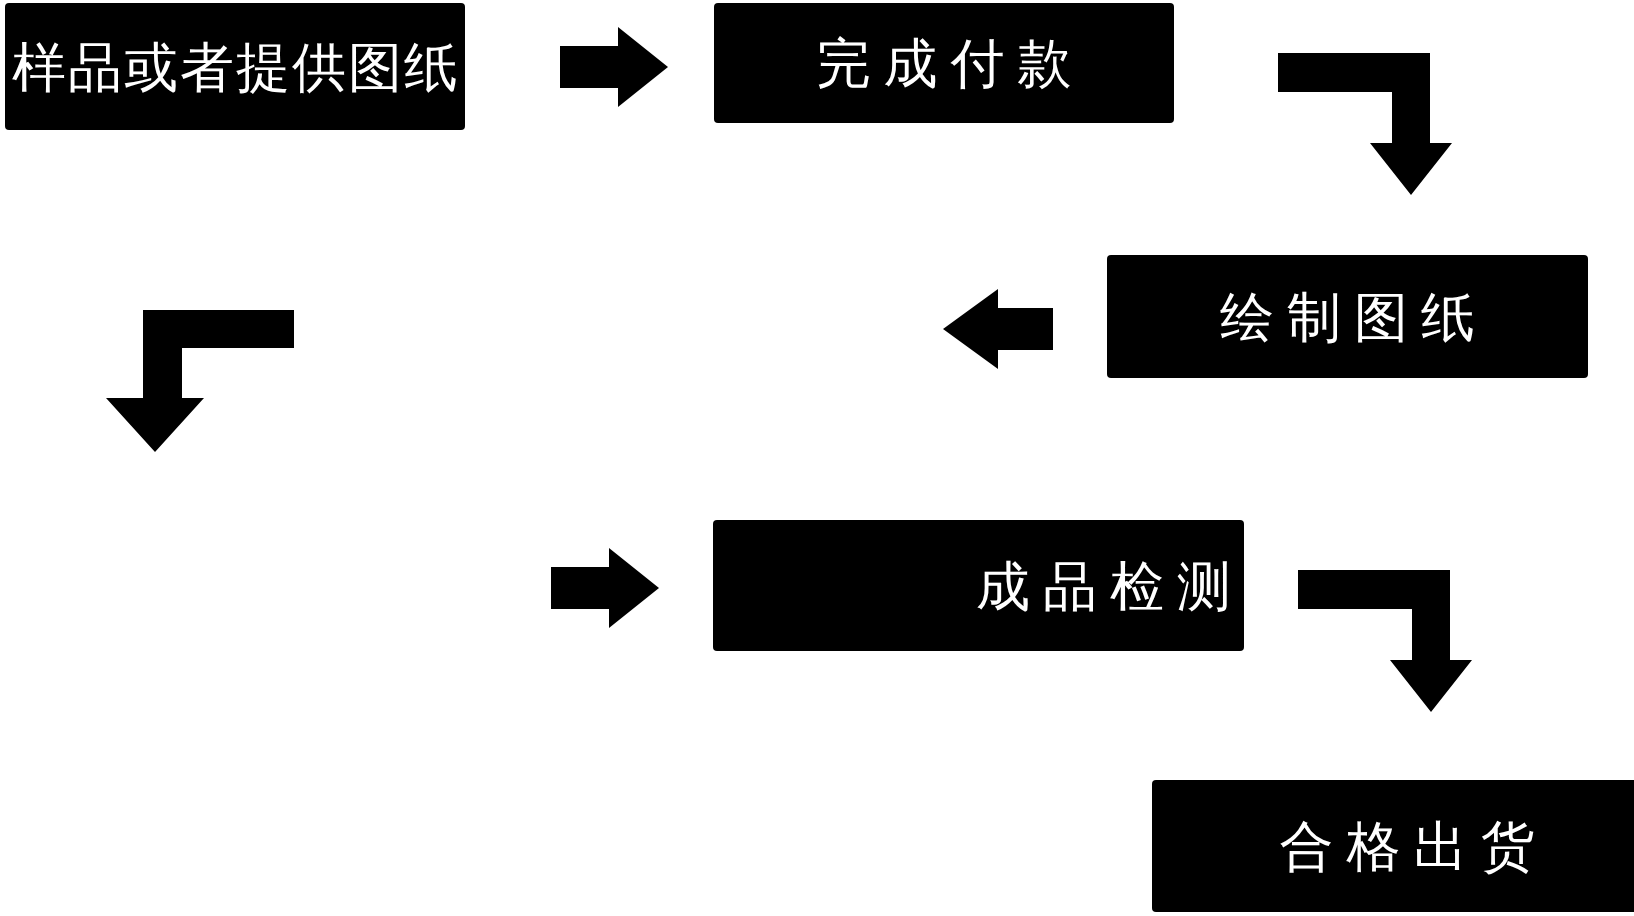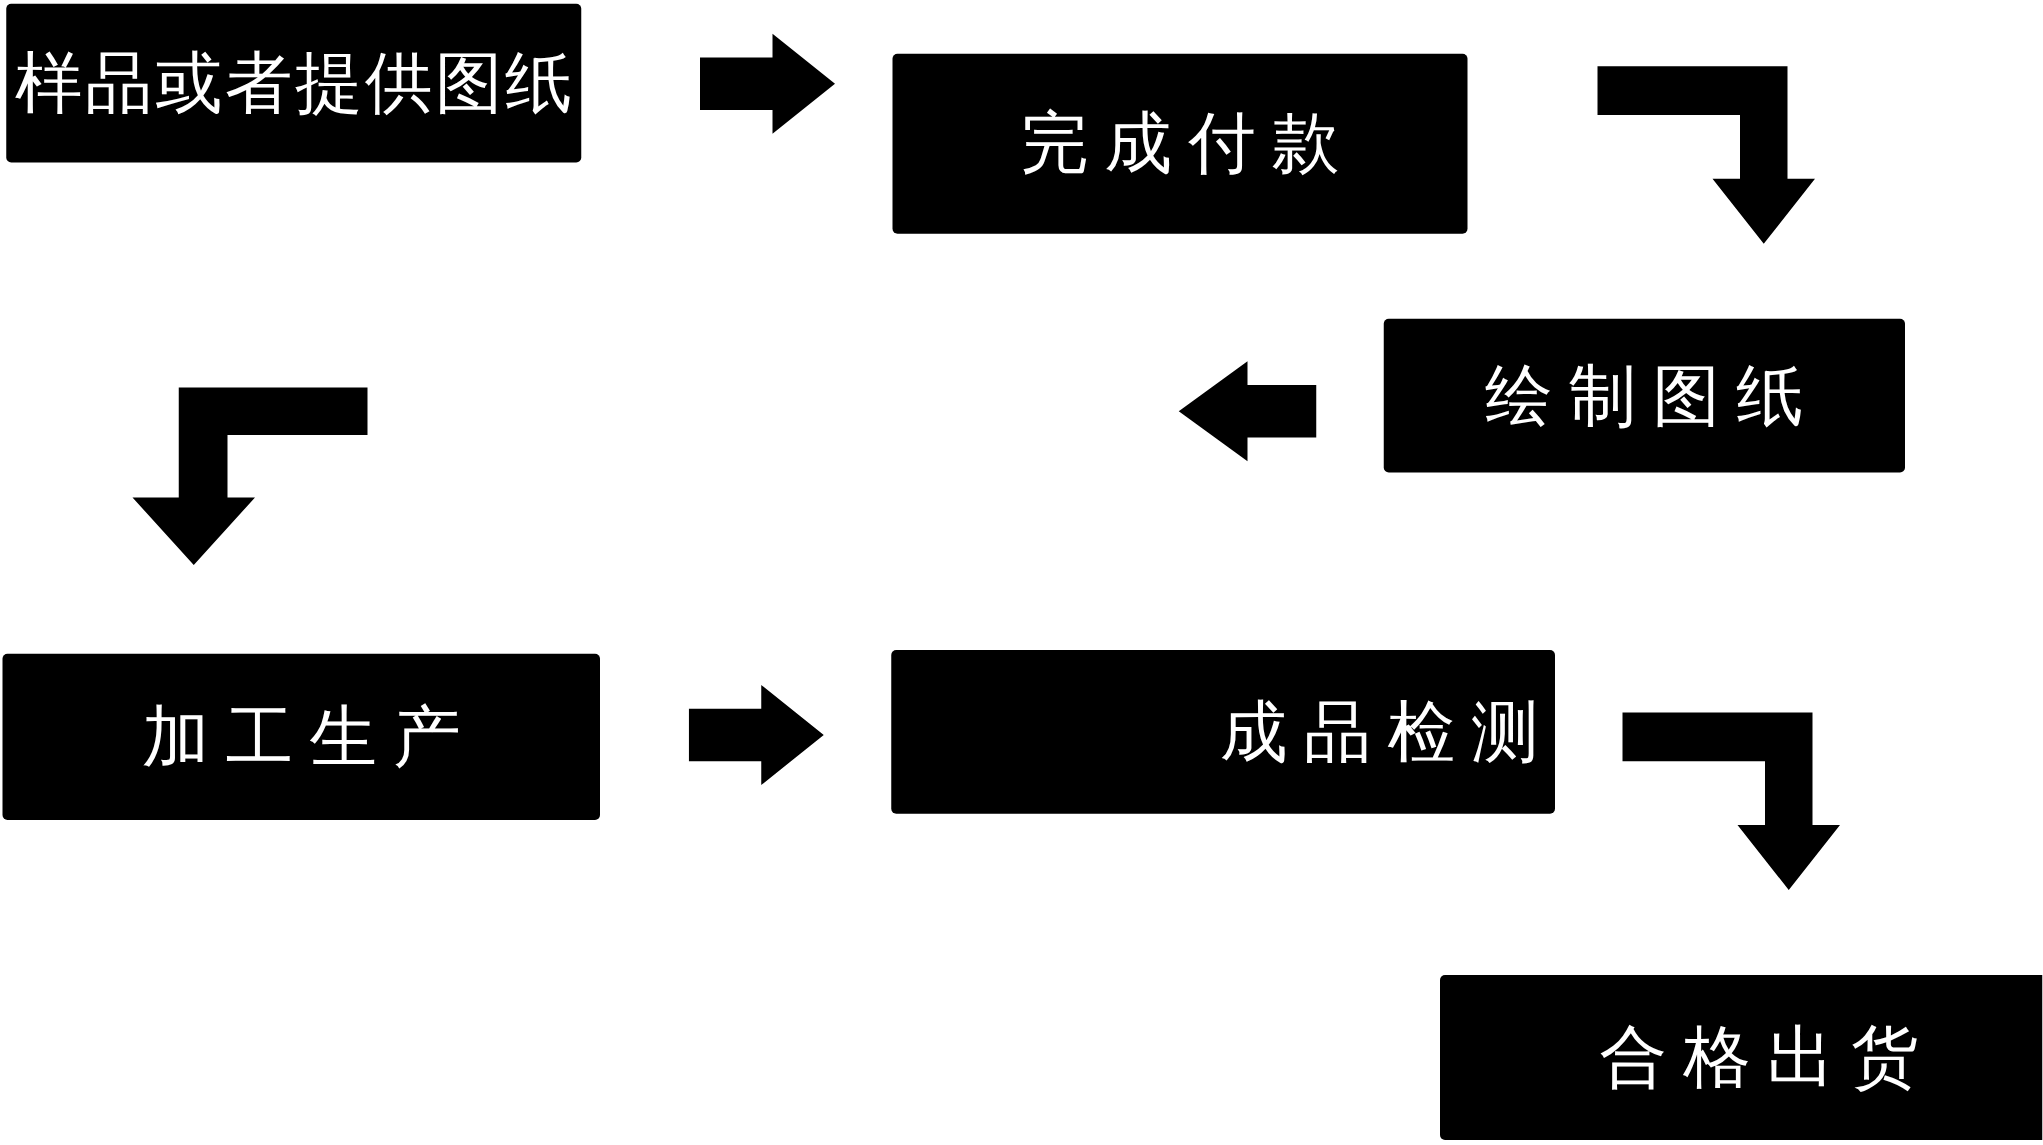--- a/index.html
+++ b/index.html
@@ -39,22 +39,22 @@
   }
   .arrow {
     position: absolute;
   }
   .arrow polygon {
     fill: var(--arrow-color, #000000);
   }
 
   
   #node-sample      { left: 5px;    top: 3px;   width: 460px; height: 127px; }
-  #node-payment     { left: 714px;  top: 3px;   width: 460px; height: 144px; margin-top: 40px; }
-  #node-drawing     { left: 1107px; top: 255px; width: 417px; height: 123px; }
+  #node-payment     { left: 714px;  top: 3px;   width: 460px; height: 120px; }
+  #node-drawing     { left: 1107px; top: 255px; width: 481px; height: 123px; }
   #node-confirm     { left: 408px;  top: 255px; width: 460px; height: 123px; }
   #node-production  { left: 2px;    top: 523px; width: 478px; height: 133px; }
   #node-inspection  { left: 713px;  top: 520px; width: 531px; height: 131px; justify-content: flex-end; }
   #node-shipment    { left: 1152px; top: 780px; width: 510px; height: 132px; }
 
   
   #arrow-1 { left: 560px;  top: 25px;  }
   #arrow-2 { left: 1276px; top: 51px;  }
   #arrow-3 { left: 941px;  top: 286px; }
   #arrow-4 { left: 104px;  top: 306px; }
@@ -88,23 +88,20 @@
 
   <svg class="arrow" id="arrow-3" width="114" height="86" viewBox="0 0 114 86">
     <polygon points="2,43 57,3 57,22 112,22 112,64 57,64 57,83"></polygon>
   </svg>
 
 
   <svg class="arrow" id="arrow-4" width="200" height="150" viewBox="0 0 200 150">
     <polygon points="39,4 190,4 190,42 78,42 78,92 100,92 51,146 2,92 39,92"></polygon>
   </svg>
 
-  <div class="node" id="node-production">
-    <span class="node-label">加工生产</span>
-  </div>
 
   <svg class="arrow" id="arrow-5" width="112" height="84" viewBox="0 0 112 84">
     <polygon points="0,21 58,21 58,2 108,42 58,82 58,63 0,63"></polygon>
   </svg>
 
   <div class="node" id="node-inspection">
     <span class="node-label">成品检测</span>
   </div>
 
   <svg class="arrow" id="arrow-6" width="180" height="146" viewBox="0 0 180 146">

